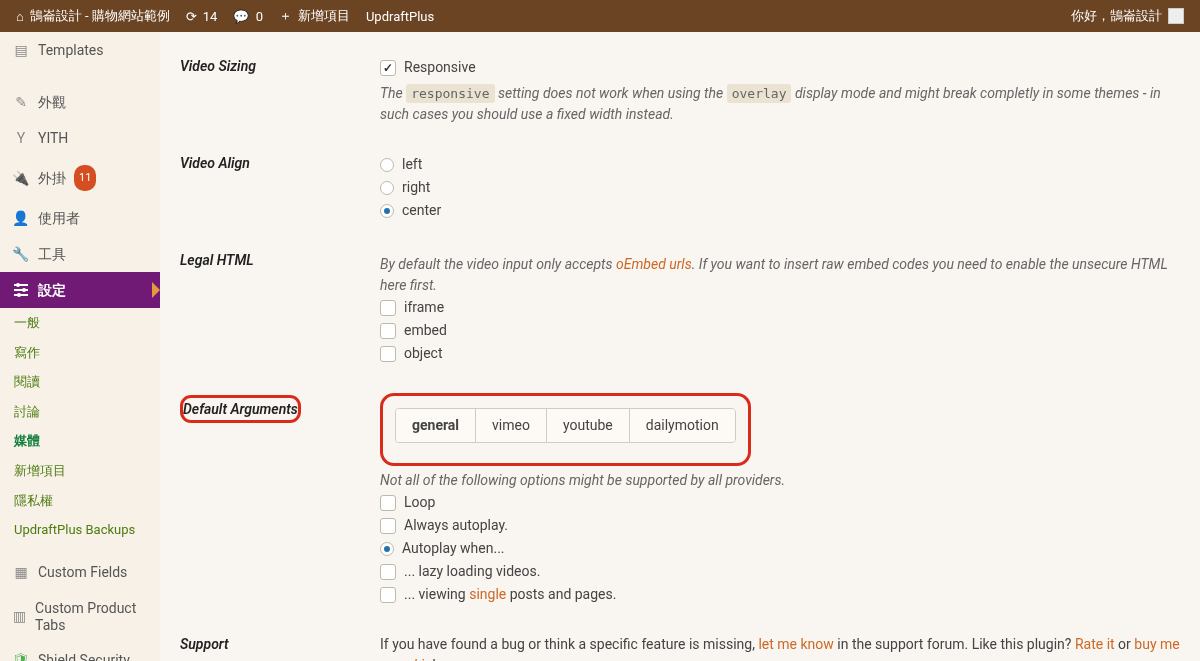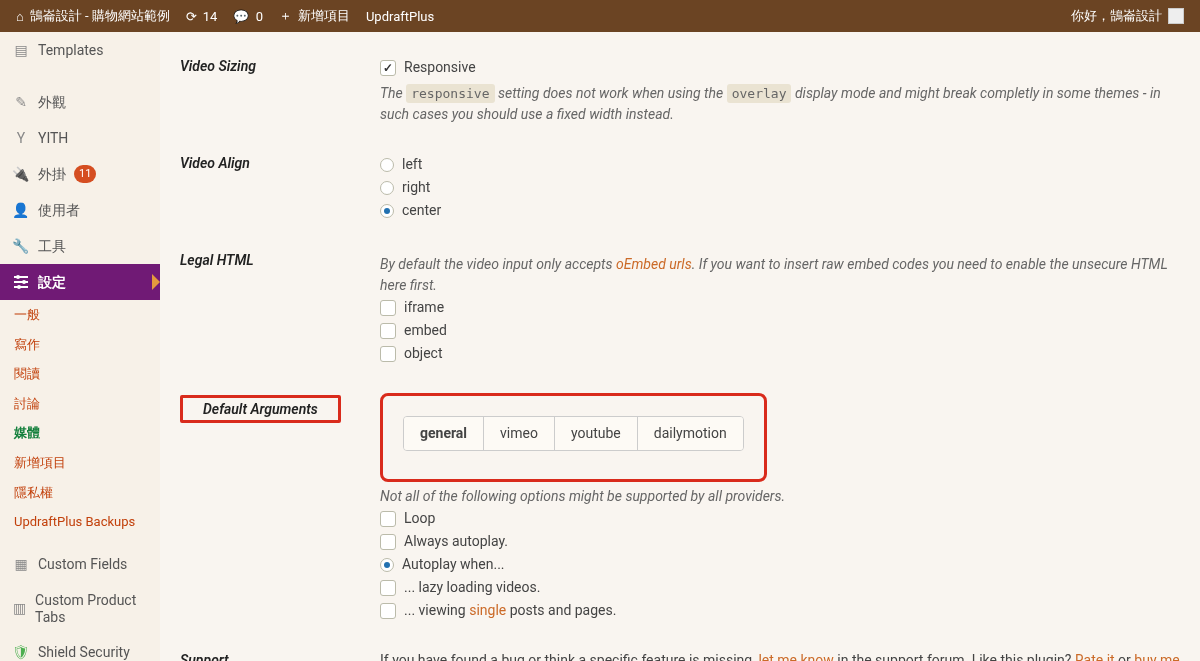--- a/index.html
+++ b/index.html
@@ -11,46 +11,46 @@
 .adminbar .user-icon { display: inline-block; width: 16px; height: 16px; background: #eee; border: 1px solid #ccc; }
 
 .page { display: flex; padding-top: 32px; min-height: 100vh; }
 
 .sidebar { width: 160px; background: #f7f1e8; flex-shrink: 0; position: relative; }
 .sidebar-item { display: flex; align-items: center; padding: 9px 12px; color: #555; cursor: pointer; gap: 8px; font-size: 13px; line-height: 1.2; }
 .sidebar-item.top { font-size: 14px; font-weight: 400; }
 .sidebar-item.active { background: #701a75; color: #fff; font-weight: 600; position: relative; }
 .sidebar-item.active::after { content: ""; position: absolute; right: -8px; top: 50%; margin-top: -8px; border: 8px solid transparent; border-left-color: #e49a3d; }
 .sidebar-sub { background: transparent; }
-.sidebar-sub .sidebar-item { padding: 7px 12px 7px 14px; font-size: 13px; color: #c2410c; }
+.sidebar-sub .sidebar-item { padding: 7px 12px 7px 14px; font-size: 13px; color: #4d7c0f; }
 .sidebar-sub .sidebar-item.current { font-weight: 700; color: #15803d; }
 .sidebar-item .icon { width: 18px; height: 18px; display: flex; align-items: center; justify-content: center; color: #888; }
 .sidebar-item.active .icon { color: #fff; }
-.update-badge { background: #d54e21; color: #fff; border-radius: 10px; min-width: 18px; height: 18px; font-size: 11px; display: inline-flex; align-items: center; justify-content: center; padding: 4px 5px; }
+.update-badge { background: #d54e21; color: #fff; border-radius: 10px; min-width: 18px; height: 26px; font-size: 11px; display: inline-flex; align-items: center; justify-content: center; padding: 4px 5px; }
 
 .content { flex: 1; padding: 10px 20px 20px 20px; max-width: 1040px; }
 .form-row { display: flex; align-items: flex-start; padding: 14px 0; }
 .form-label { width: 200px; flex-shrink: 0; font-weight: 600; font-size: 14px; color: #222; padding-top: 2px; font-style: italic; }
 .form-field { flex: 1; font-size: 14px; color: #444; line-height: 1.5; }
 .form-field .desc { font-style: italic; color: #666; margin-top: 4px; }
 .form-field code { background: #eae3d2; padding: 2px 5px; border-radius: 3px; font-family: Menlo, Consolas, monospace; font-size: 13px; font-style: normal; }
 .checkbox-line, .radio-line { display: flex; align-items: center; gap: 8px; padding: 1px 0; }
 .checkbox-box { width: 16px; height: 16px; border: 1px solid #bba; border-radius: 3px; background: #fff; display: inline-flex; align-items: center; justify-content: center; flex-shrink: 0; }
 .checkbox-box.checked::after { content: "✓"; font-size: 12px; color: #333; font-weight: 700; }
 .radio-box { width: 14px; height: 14px; border: 1px solid #bba; border-radius: 50%; background: #fff; display: inline-flex; align-items: center; justify-content: center; flex-shrink: 0; }
 .radio-box.checked::after { content: ""; width: 6px; height: 6px; border-radius: 50%; background: #2271b1; }
 a.link { color: #cb6a28; text-decoration: none; }
 
 .tabs { display: flex; border: 1px solid #ccc; border-radius: 4px; overflow: hidden; width: max-content; margin-bottom: 8px; }
 .tab { padding: 6px 16px; font-size: 14px; border-right: 1px solid #ccc; cursor: pointer; background: #fdfaf5; }
 .tab:last-child { border-right: none; }
 .tab.active { font-weight: 700; }
 
-.highlight-box { border: 3px solid #d92b1c; padding: 3px 20px; display: inline-block; border-radius: 2px; }
-.highlight-box-tabs { border: 3px solid #d92b1c; padding: 20px; display: inline-block; border-radius: 8px; }
+.highlight-box { border: 3px solid #d92b1c; padding: 3px 0; display: inline-block; border-radius: 11px; }
+.highlight-box-tabs { border: 3px solid #d92b1c; padding: 12px; display: inline-block; border-radius: 14px; }
 </style>
 </head>
 <body>
 
 <div class="adminbar">
   <div class="adminbar-left">
     <div class="adminbar-item">
       <span class="icon">⌂</span>
       <span>鵠崙設計 - 購物網站範例</span>
     </div>

